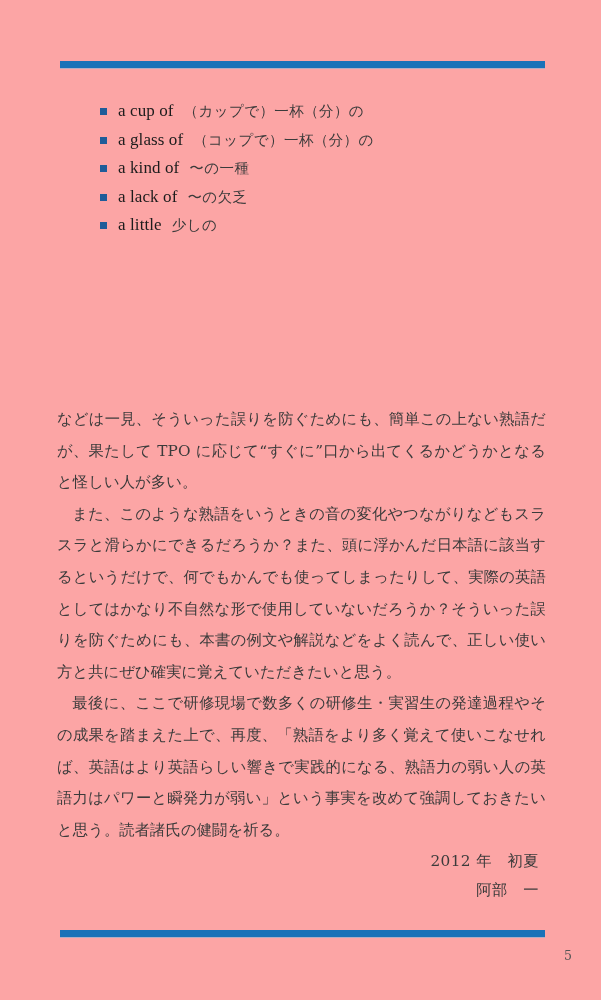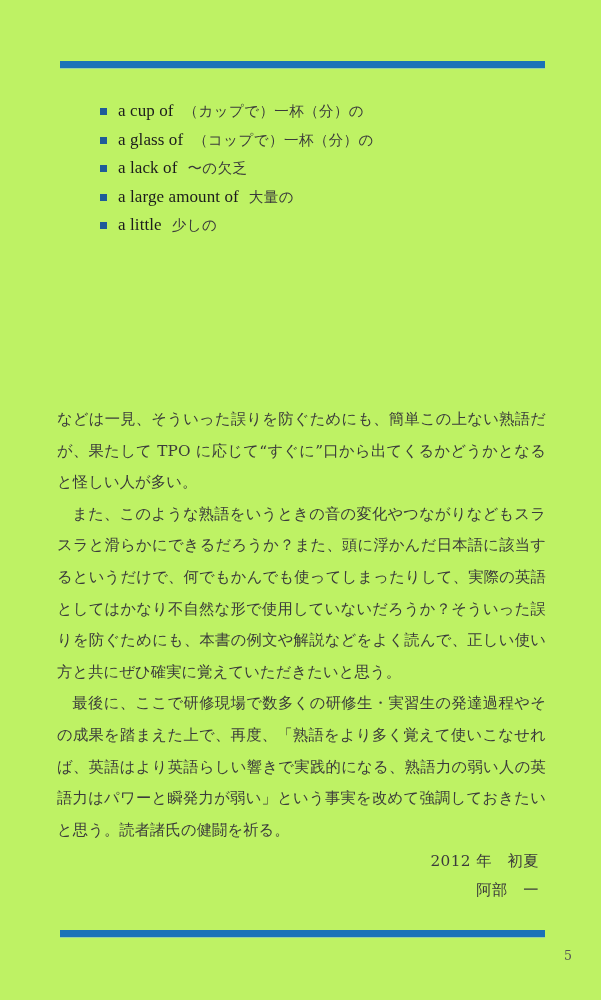--- a/index.html
+++ b/index.html
@@ -8,21 +8,21 @@
     background: #ffffff;
   }
   body {
     font-family: "Liberation Serif", "DejaVu Serif", serif;
     color: #333333;
   }
   #page {
     position: relative;
     width: 601px;
     height: 1000px;
-    background: #bef264;
+    background: #fca5a5;
     overflow: hidden;
   }
 
   
   .rule {
     position: absolute;
     left: 60px;
     width: 485px;
     height: 7px;
     background: #1a72b8;
@@ -125,22 +125,22 @@
 </head>
 <body>
 
 <div id="page">
 
   <div class="rule top" style="background: rgb(26, 114, 184);"></div>
 
   <ul id="bullet-list">
       <li><span class="bullet-marker" style="background: rgb(31, 92, 153);"></span><span class="term">a cup of</span><span class="gloss">（カップで）一杯（分）の</span></li>
       <li><span class="bullet-marker" style="background: rgb(31, 92, 153);"></span><span class="term">a glass of</span><span class="gloss">（コップで）一杯（分）の</span></li>
+      <li><span class="bullet-marker" style="background: rgb(31, 92, 153);"></span><span class="term">a kind of</span><span class="gloss">〜の一種</span></li>
       <li><span class="bullet-marker" style="background: rgb(31, 92, 153);"></span><span class="term">a lack of</span><span class="gloss">〜の欠乏</span></li>
-      <li><span class="bullet-marker" style="background: rgb(31, 92, 153);"></span><span class="term">a large amount of</span><span class="gloss">大量の</span></li>
       <li><span class="bullet-marker" style="background: rgb(31, 92, 153);"></span><span class="term">a little</span><span class="gloss">少しの</span></li>
     </ul>
 
   <div id="body-copy">
       <p>などは一見、そういった誤りを防ぐためにも、簡単この上ない熟語だが、果たして TPO に応じて“すぐに”口から出てくるかどうかとなると怪しい人が多い。</p>
       <p class="indent">また、このような熟語をいうときの音の変化やつながりなどもスラスラと滑らかにできるだろうか？また、頭に浮かんだ日本語に該当するというだけで、何でもかんでも使ってしまったりして、実際の英語としてはかなり不自然な形で使用していないだろうか？そういった誤りを防ぐためにも、本書の例文や解説などをよく読んで、正しい使い方と共にぜひ確実に覚えていただきたいと思う。</p>
       <p class="indent">最後に、ここで研修現場で数多くの研修生・実習生の発達過程やその成果を踏まえた上で、再度、「熟語をより多く覚えて使いこなせれば、英語はより英語らしい響きで実践的になる、熟語力の弱い人の英語力はパワーと瞬発力が弱い」という事実を改めて強調しておきたいと思う。読者諸氏の健闘を祈る。</p>
     </div>
 
   <div id="signature">

